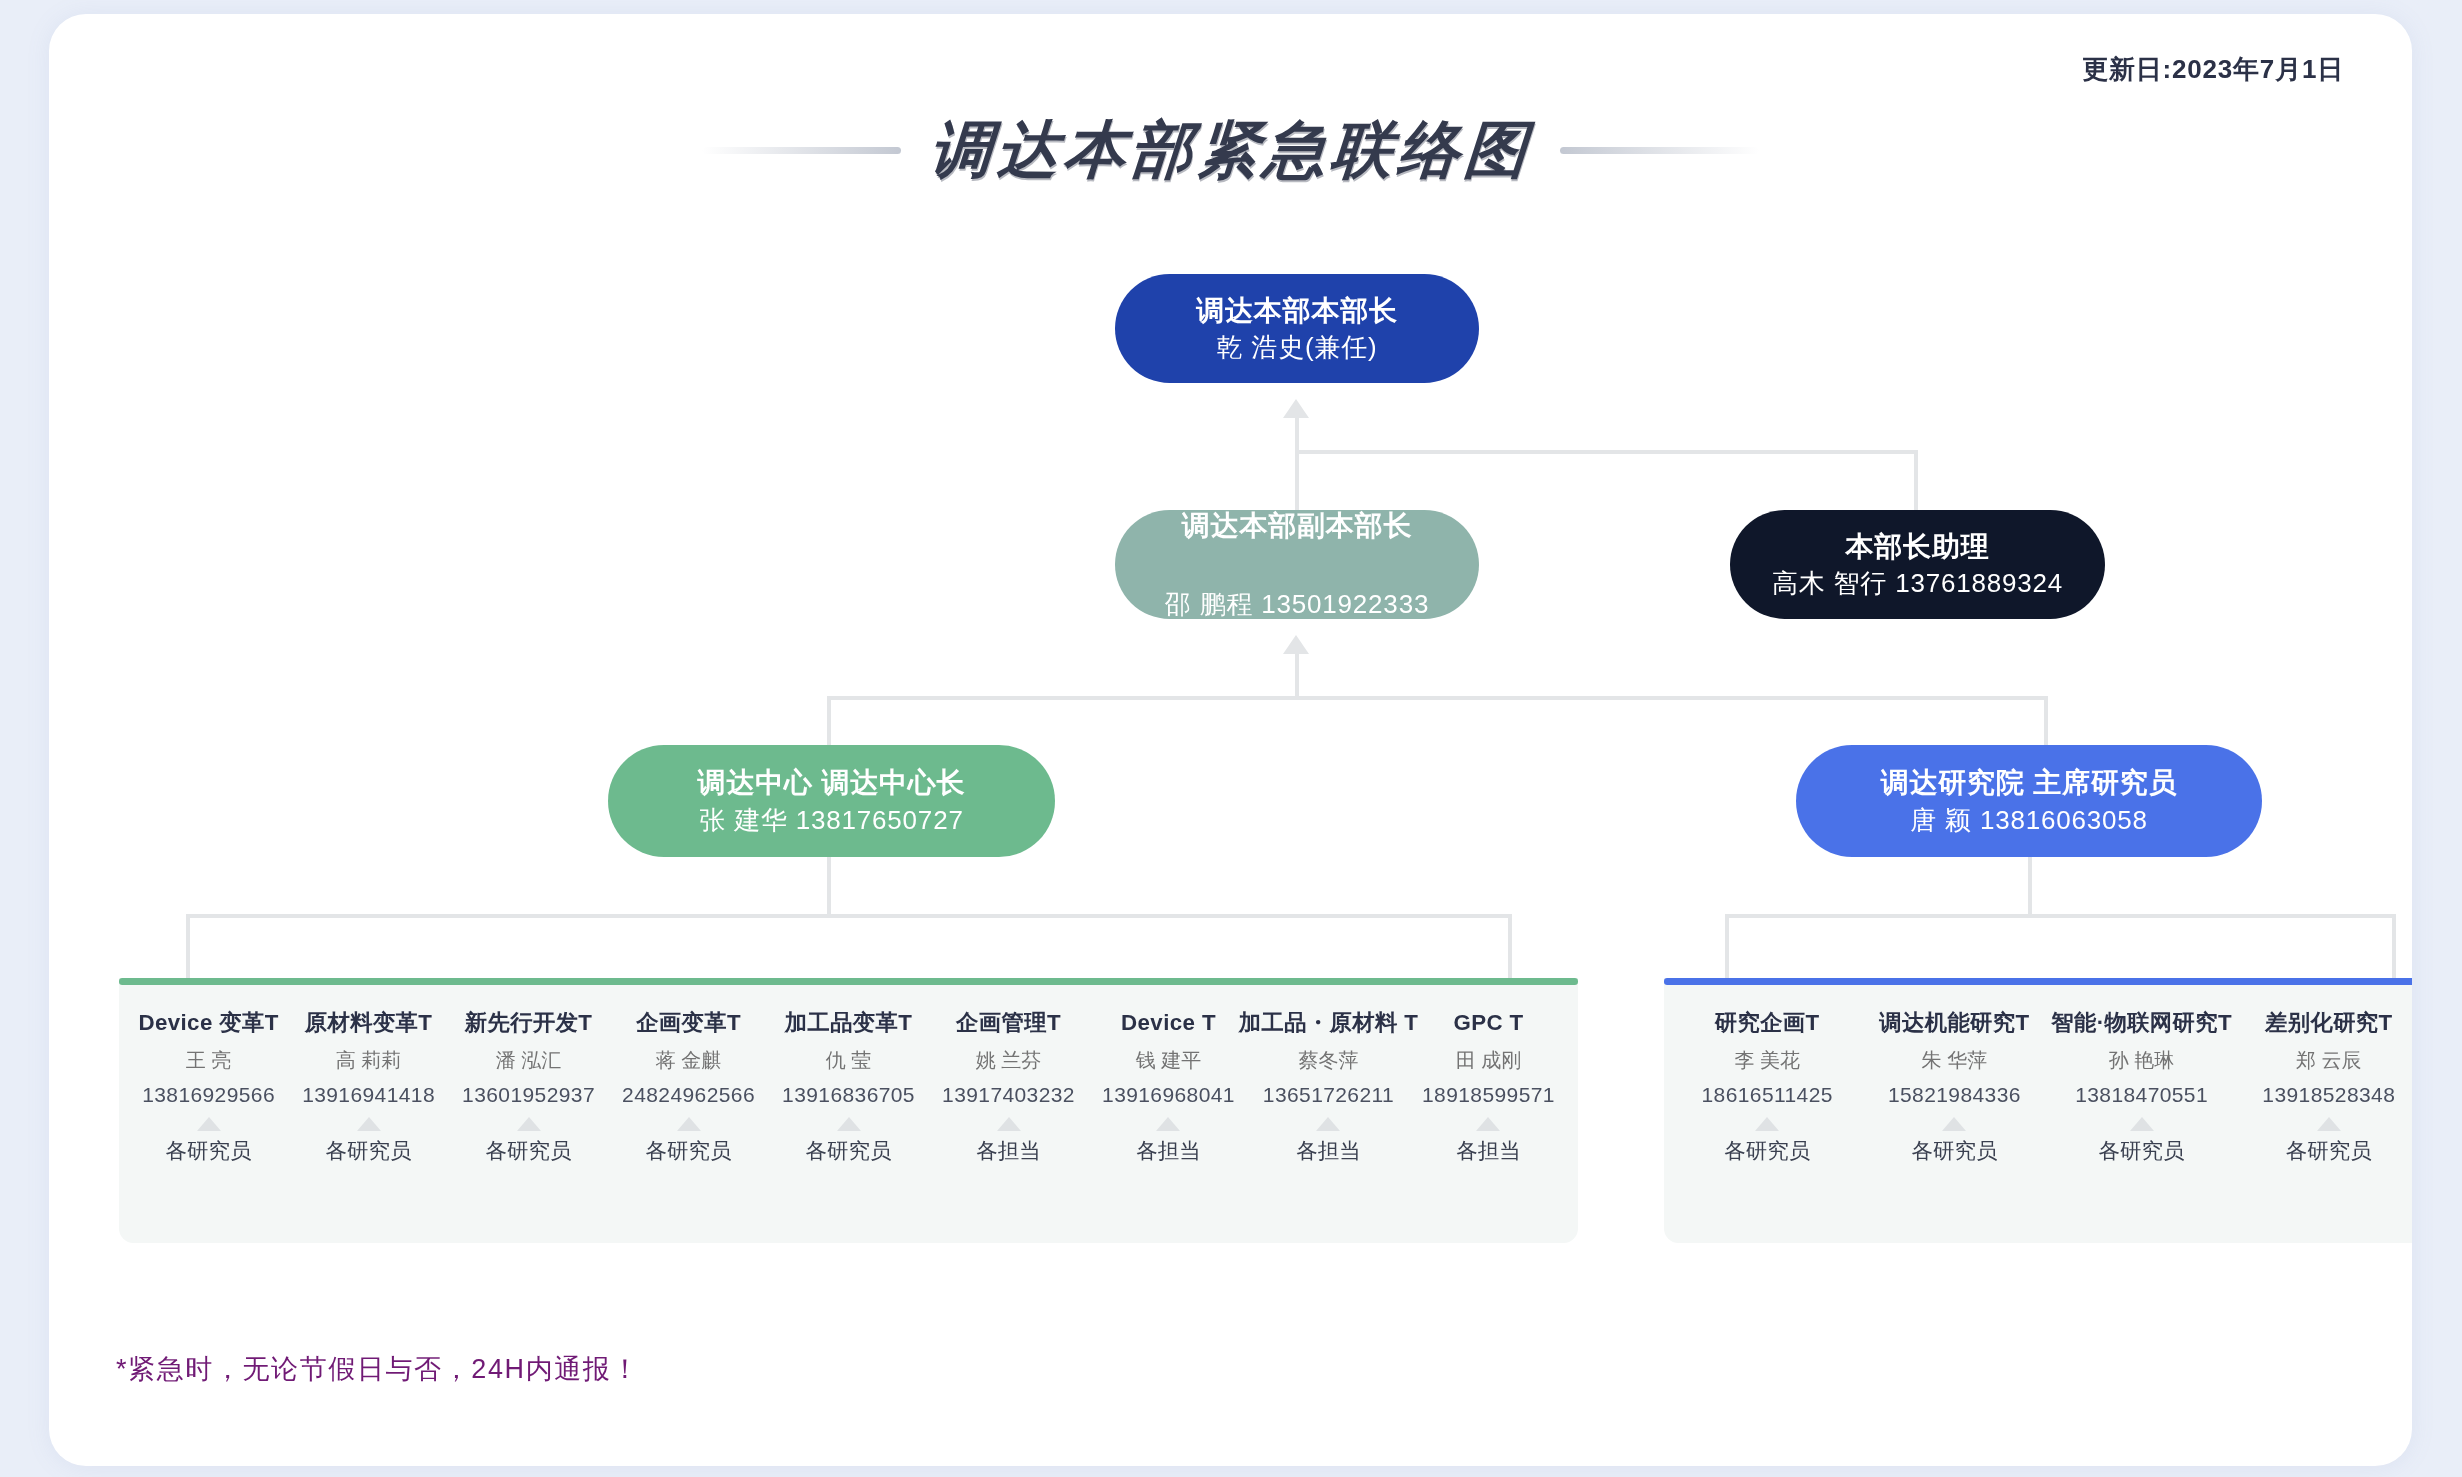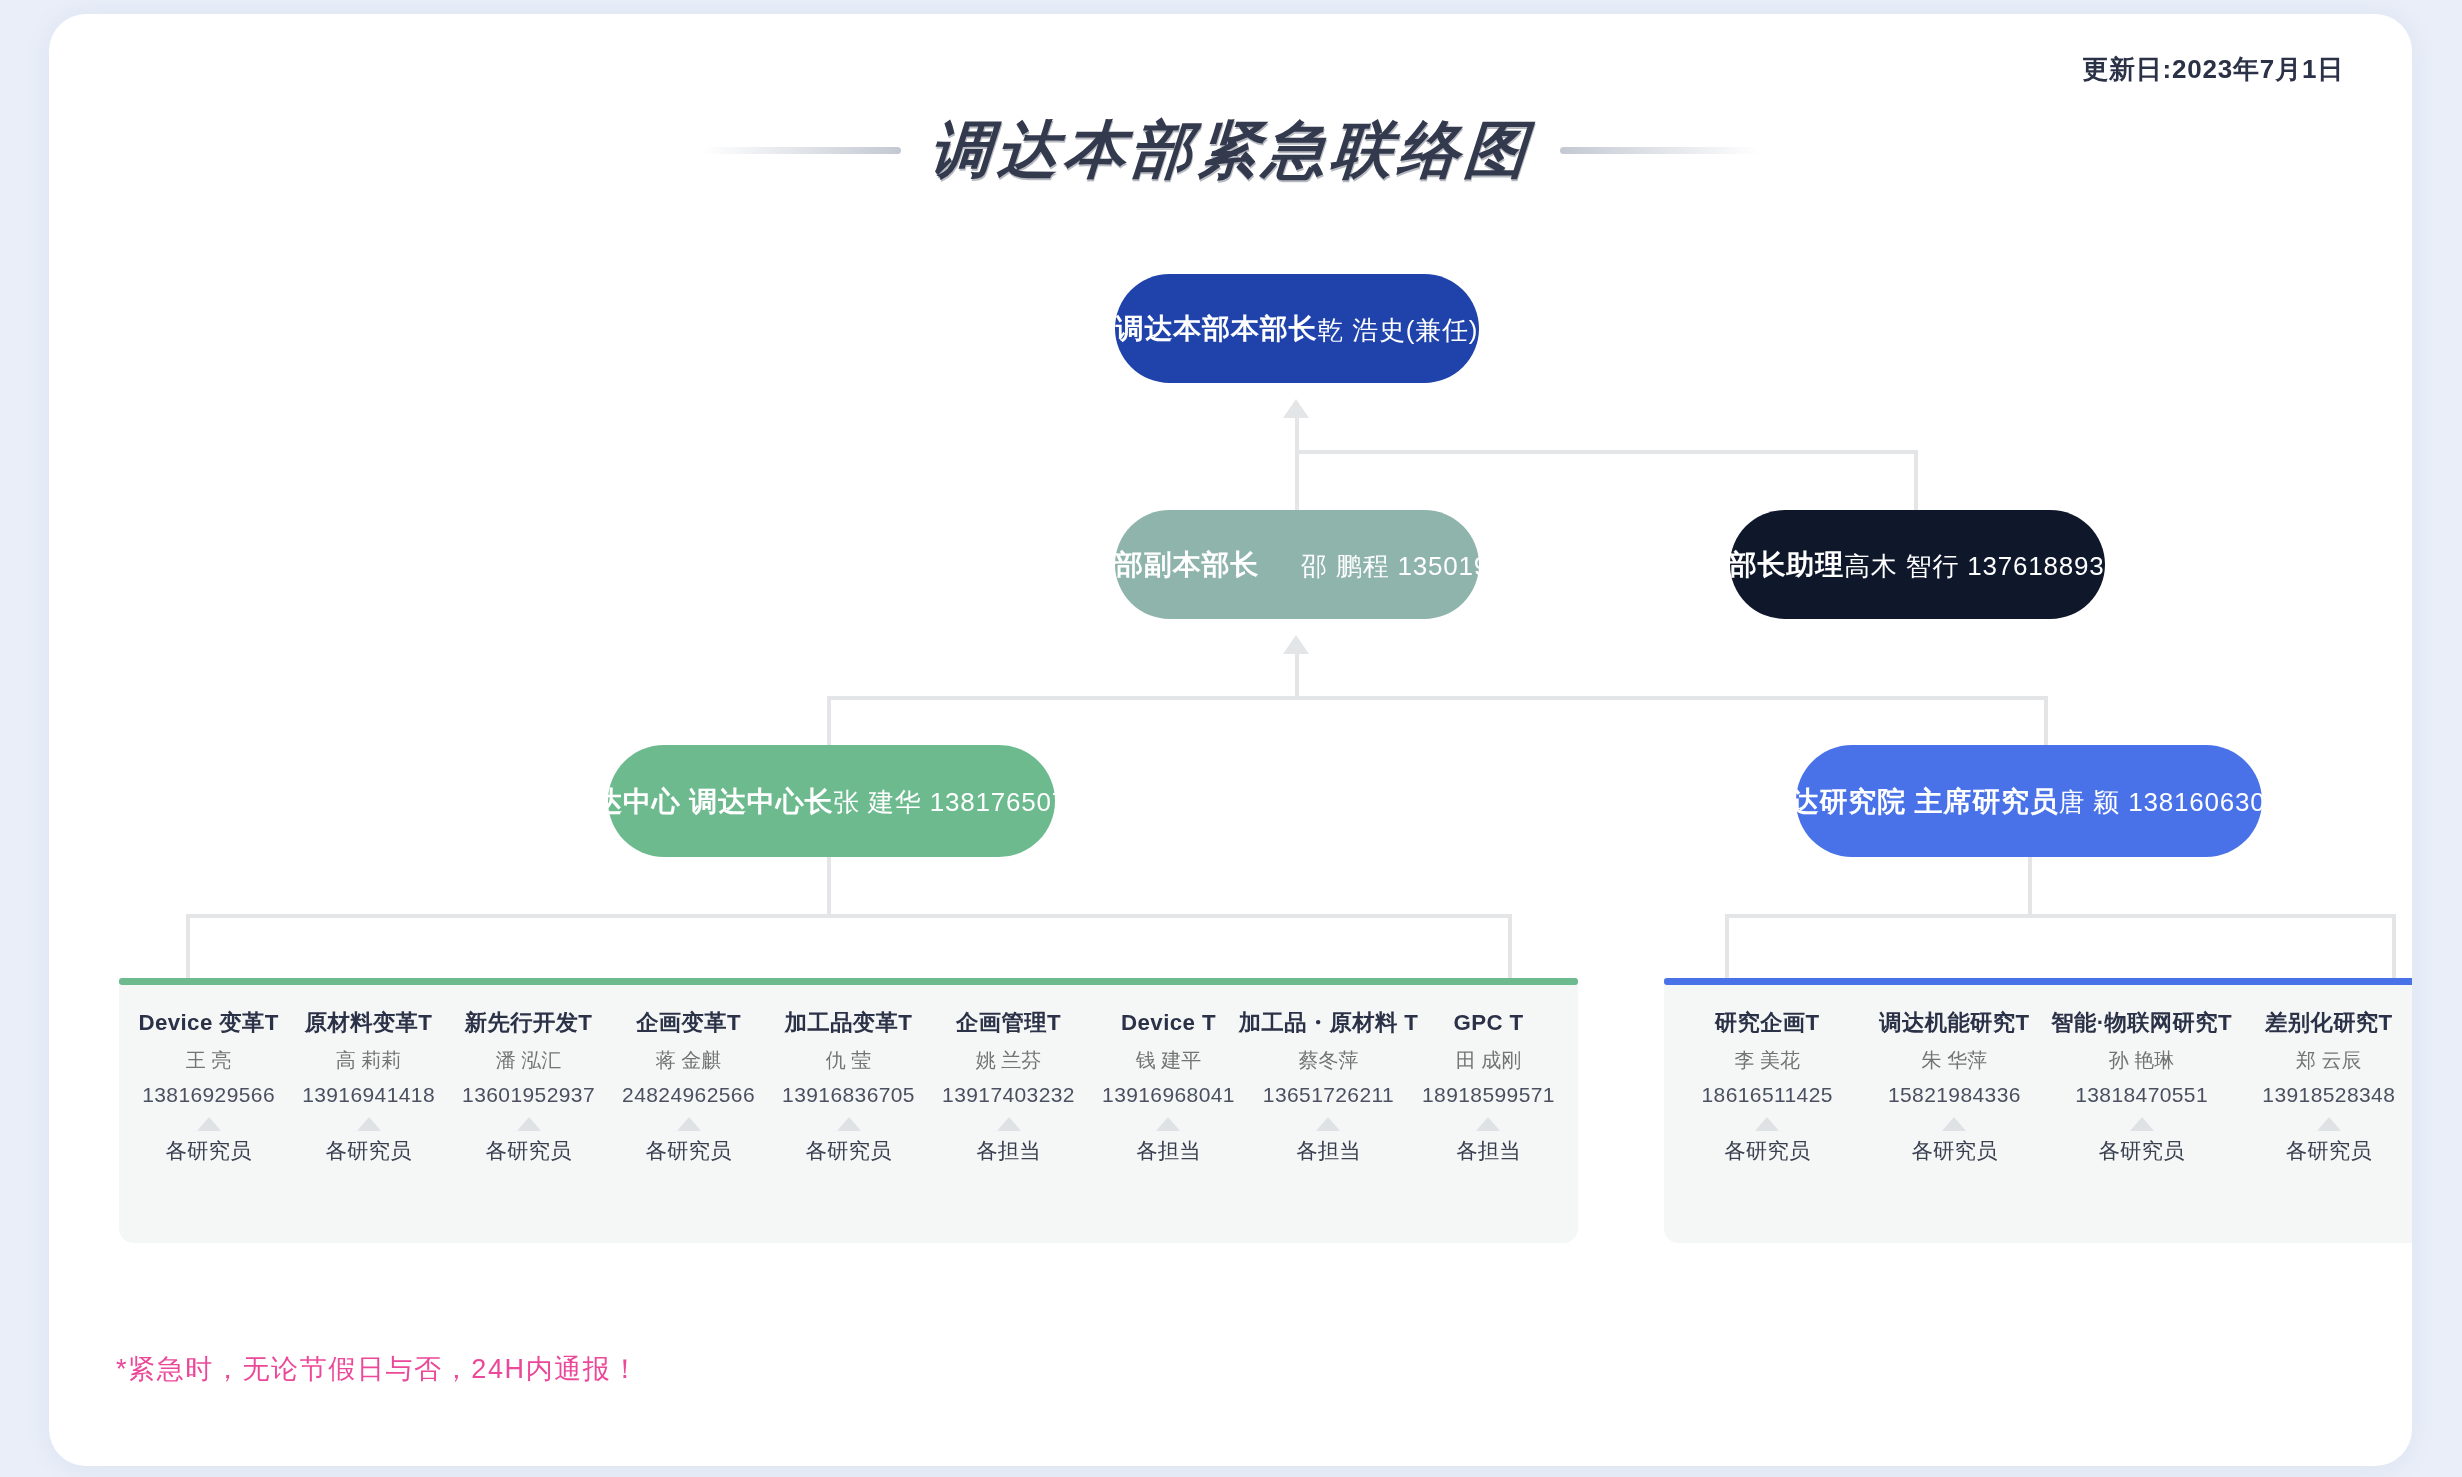--- a/index.html
+++ b/index.html
@@ -64,21 +64,21 @@
     letter-spacing: 4.8px;
     white-space: nowrap;
     transform: skewX(-4deg);
     text-shadow: 0.8px 1.6px 0 rgba(52,58,77,0.35);
   }
 
   
   .node {
     position: absolute;
     display: flex;
-    flex-direction: row;
+    flex-direction: column;
     align-items: center;
     justify-content: center;
     border-radius: 57px;
     color: #ffffff;
     text-align: center;
     box-sizing: border-box;
     padding: 6.4px 27px;
   }
   .node .node-title {
     font-size: 28px;
@@ -189,21 +189,21 @@
     white-space: nowrap;
     line-height: 1.2;
   }
 
   
   .footer-note {
     position: absolute;
     left: 67px;
     top: 1337px;
     font-size: 27px;
-    color: #ec4899;
+    color: #701a75;
     letter-spacing: 1.6px;
     white-space: nowrap;
   }
 </style>
 </head>
 <body>
 
 <div class="page">
 
   <div class="update-date">更新日:2023年7月1日</div>

